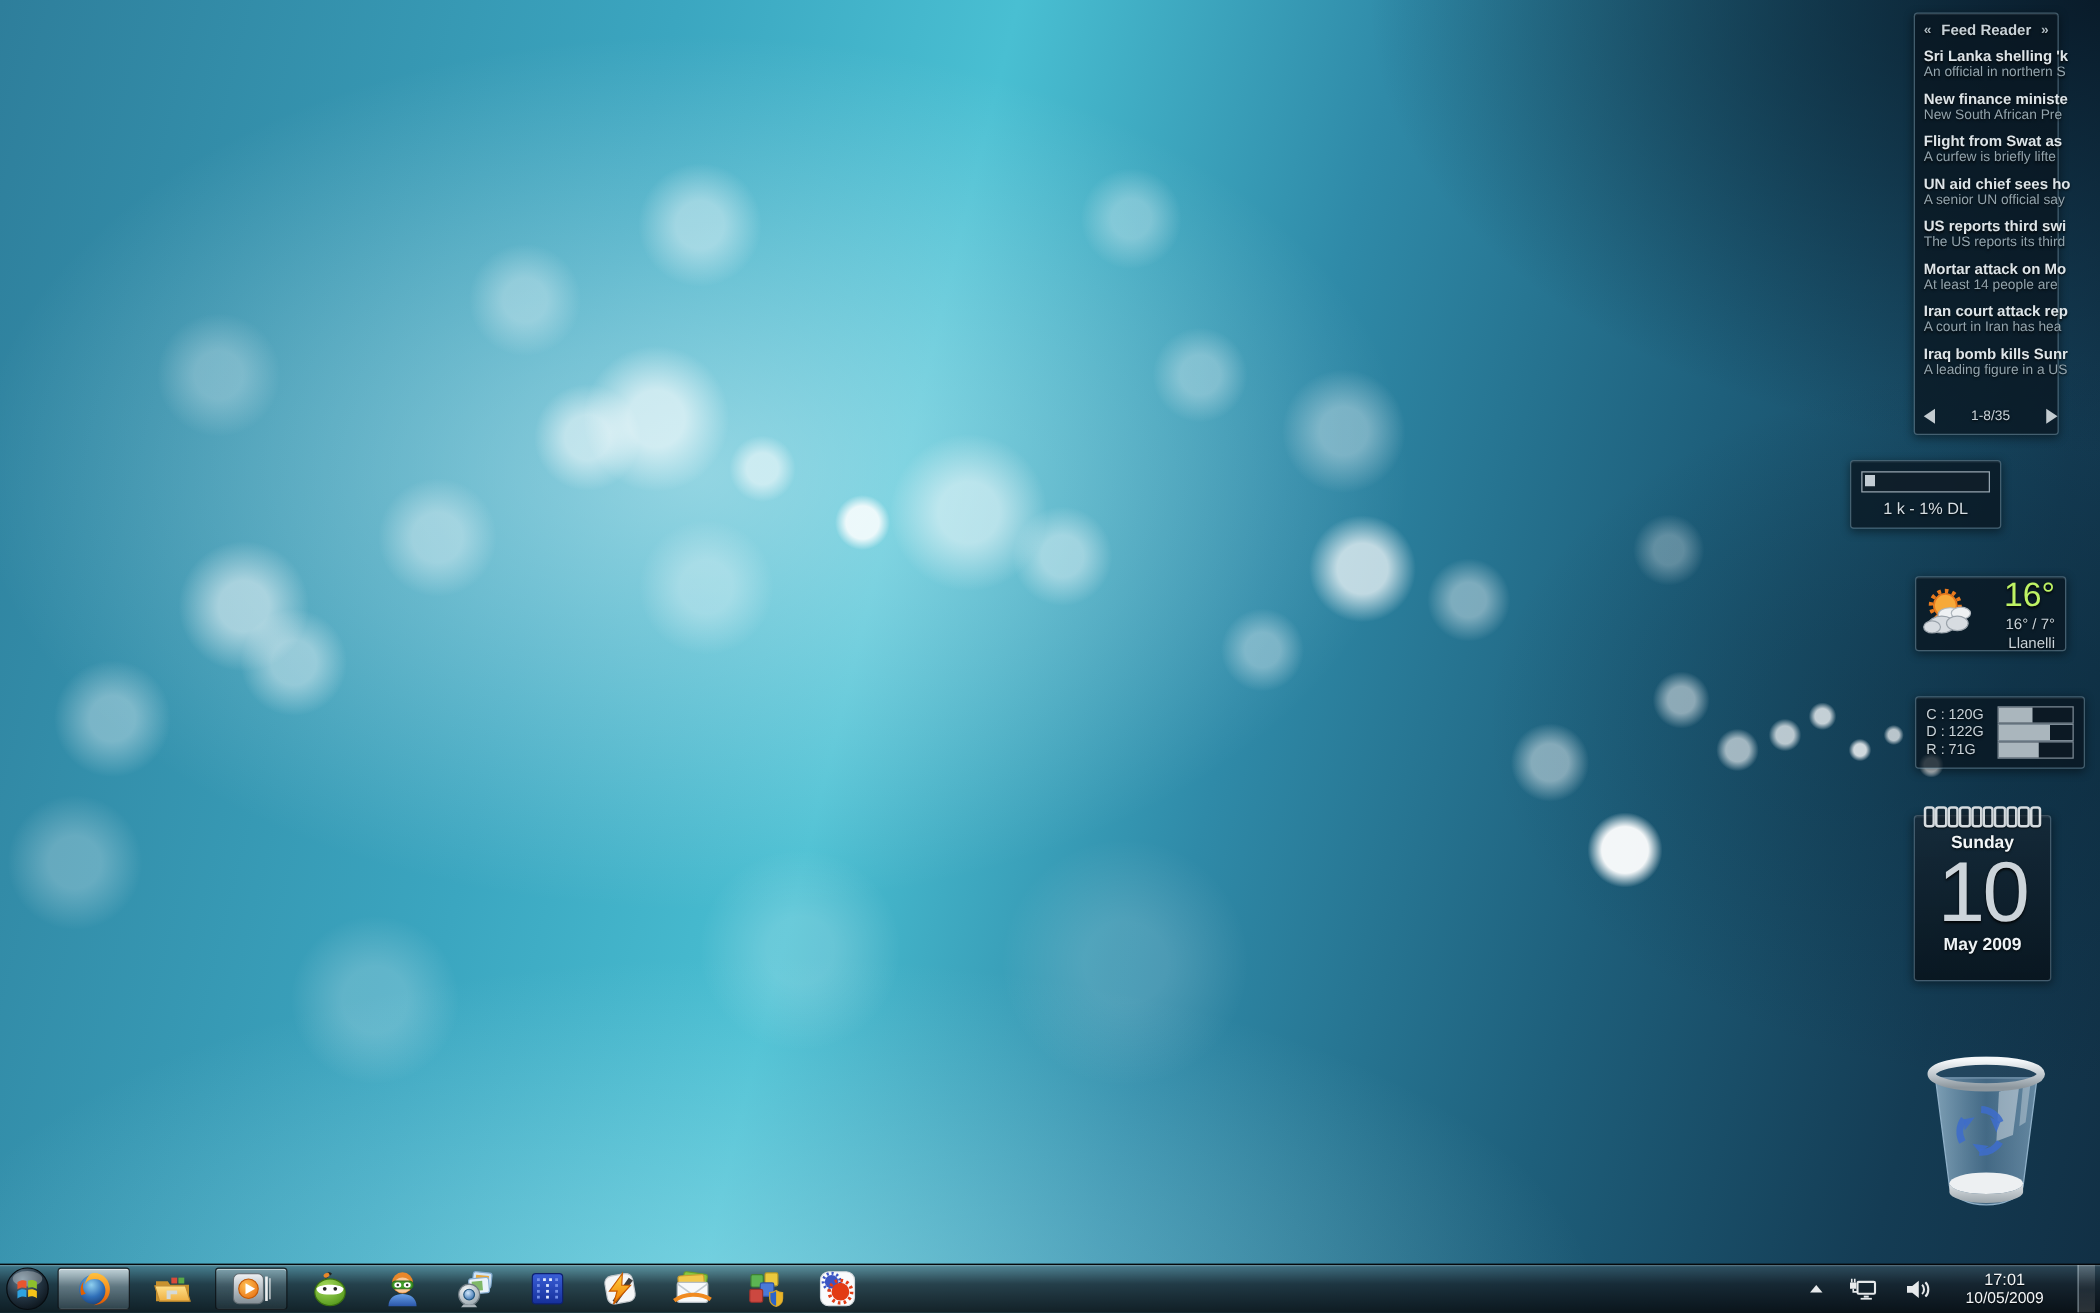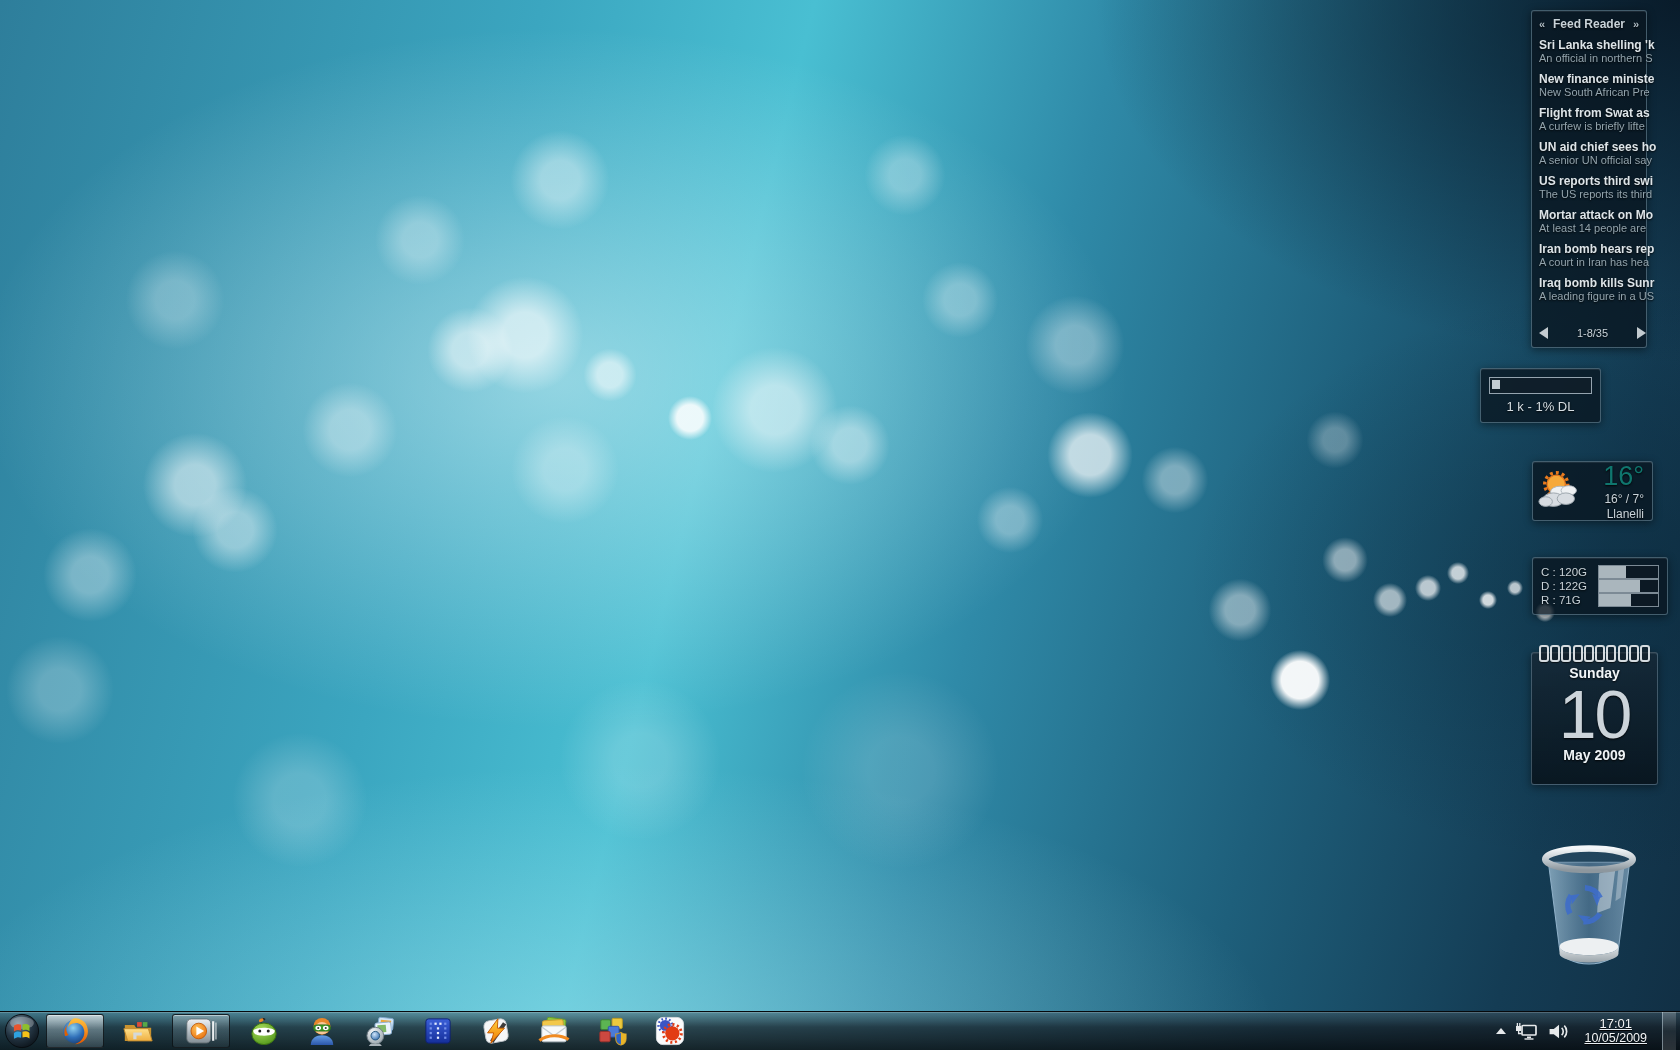--- a/index.html
+++ b/index.html
@@ -68,30 +68,30 @@
   .tri.left{border-right:9px solid #c3cbd0;}
   .tri.right{border-left:9px solid #c3cbd0;}
 
   .dl{left:1480px;top:368px;width:121px;height:55px;box-sizing:border-box;padding:8px 8px 0;}
   .dl-track{height:15px;border:1px solid rgba(195,210,220,.75);background:rgba(18,30,40,.6);}
   .dl-fill{height:9px;margin:2px;background:#c2ccd3;width:8%;}
   .dl-text{text-align:center;font-size:13px;color:#d6dee3;margin-top:5px;}
 
   .wx{left:1532px;top:461px;width:121px;height:60px;box-sizing:border-box;display:flex;align-items:center;padding:4px 8px 4px 4px;}
   .wx-right{flex:1;text-align:right;line-height:1;}
-  .wx-temp{font-size:27px;color:#0f766e;}
+  .wx-temp{font-size:27px;color:#bef264;}
   .wx-sub{font-size:12px;color:#c9d3d9;margin-top:3px;}
 
   .dm{left:1532px;top:557px;width:136px;height:58px;box-sizing:border-box;padding:7px 8px;display:flex;flex-direction:column;justify-content:space-between;}
   .dm-row{display:flex;align-items:center;gap:5px;}
   .dm-label{font-size:11.5px;color:#c9d3d9;width:52px;white-space:nowrap;}
   .dm-track{flex:1;height:12px;border:1px solid rgba(185,200,210,.65);background:rgba(14,24,33,.55);}
   .dm-fill{height:100%;background:#aab6bd;}
 
-  .cal-wrap{position:absolute;left:1531px;top:645px;width:127px;}
+  .cal-wrap{position:absolute;left:1531px;top:645px;width:110px;}
   .cal-rings{position:relative;z-index:2;display:flex;justify-content:space-between;padding:0 8px;height:14px;}
   .ring{width:6px;height:13px;border:2px solid #d5dbdf;border-radius:3px;background:rgba(20,30,38,.6);box-shadow:0 1px 1px rgba(0,0,0,.6);}
   .cal-body{margin-top:-7px;height:131px;background:linear-gradient(rgba(22,40,54,.82),rgba(8,18,26,.86));
     border:1px solid rgba(140,170,190,.4);border-radius:3px;text-align:center;
     box-shadow:0 2px 8px rgba(0,0,0,.45), inset 0 1px 0 rgba(255,255,255,.08);text-shadow:0 1px 2px rgba(0,0,0,.85);}
   .cal-weekday{font-size:14px;font-weight:bold;color:#f2f6f8;padding-top:12px;}
   .cal-day{font-size:68px;font-weight:300;letter-spacing:-2px;color:#ccd4da;line-height:66px;}
   .cal-month{font-size:14px;font-weight:bold;color:#eef3f6;}
 
   .bin{position:absolute;left:1537px;top:845px;width:104px;height:124px;cursor:pointer;}
@@ -103,21 +103,21 @@
     box-shadow:inset 0 1px 0 rgba(255,255,255,.18);
     display:flex;align-items:center;}
   .startorb{width:38px;height:38px;margin-left:3px;border-radius:50%;display:flex;align-items:center;justify-content:center;cursor:pointer;}
   .tbtn{height:32px;margin:0 5px;display:flex;align-items:center;justify-content:center;cursor:pointer;border-radius:3px;}
   .tbtn.plain{width:48px;}
   .tbtn.framed{width:56px;border:1px solid rgba(10,16,20,.85);
     background:linear-gradient(rgba(255,255,255,.32), rgba(190,210,220,.18) 45%, rgba(120,145,158,.12));
     box-shadow:inset 0 1px 0 rgba(255,255,255,.45);}
   .tbtn.framed.active{background:linear-gradient(rgba(255,255,255,.68), rgba(200,218,226,.38) 45%, rgba(130,155,168,.28));}
   .spacer{flex:1;}
-  .tray{display:flex;align-items:center;gap:9px;margin-right:4px;text-decoration:underline;}
+  .tray{display:flex;align-items:center;gap:21px;margin-right:4px;}
   .tray-arrow{width:0;height:0;border-left:5px solid transparent;border-right:5px solid transparent;border-bottom:6px solid #e6e9eb;cursor:pointer;}
   .clock{text-align:center;line-height:15px;color:#f2f5f7;text-shadow:0 1px 1px rgba(0,0,0,.8);cursor:pointer;padding:0 6px;}
   .clock .t{font-size:13px;}
   .clock .d{font-size:12.5px;}
   .showdesk{width:13px;height:38px;border-left:1px solid rgba(200,220,230,.5);
     background:linear-gradient(rgba(255,255,255,.22), rgba(255,255,255,.06) 50%, rgba(255,255,255,.14));cursor:pointer;}
   .icon{display:block;}
 </style>
 </head>
 <body>
@@ -151,21 +151,21 @@
     </div>
     <div class="feed-item">
       <div class="hl">US reports third swi</div>
       <div class="sm">The US reports its third</div>
     </div>
     <div class="feed-item">
       <div class="hl">Mortar attack on Mo</div>
       <div class="sm">At least 14 people are</div>
     </div>
     <div class="feed-item">
-      <div class="hl">Iran bomb hears rep</div>
+      <div class="hl">Iran court attack rep</div>
       <div class="sm">A court in Iran has hea</div>
     </div>
     <div class="feed-item">
       <div class="hl">Iraq bomb kills Sunr</div>
       <div class="sm">A leading figure in a US</div>
     </div>
     <div class="feed-footer">
       <span class="tri left"></span>
       <span class="pg">1-8/35</span>
       <span class="tri right"></span>

